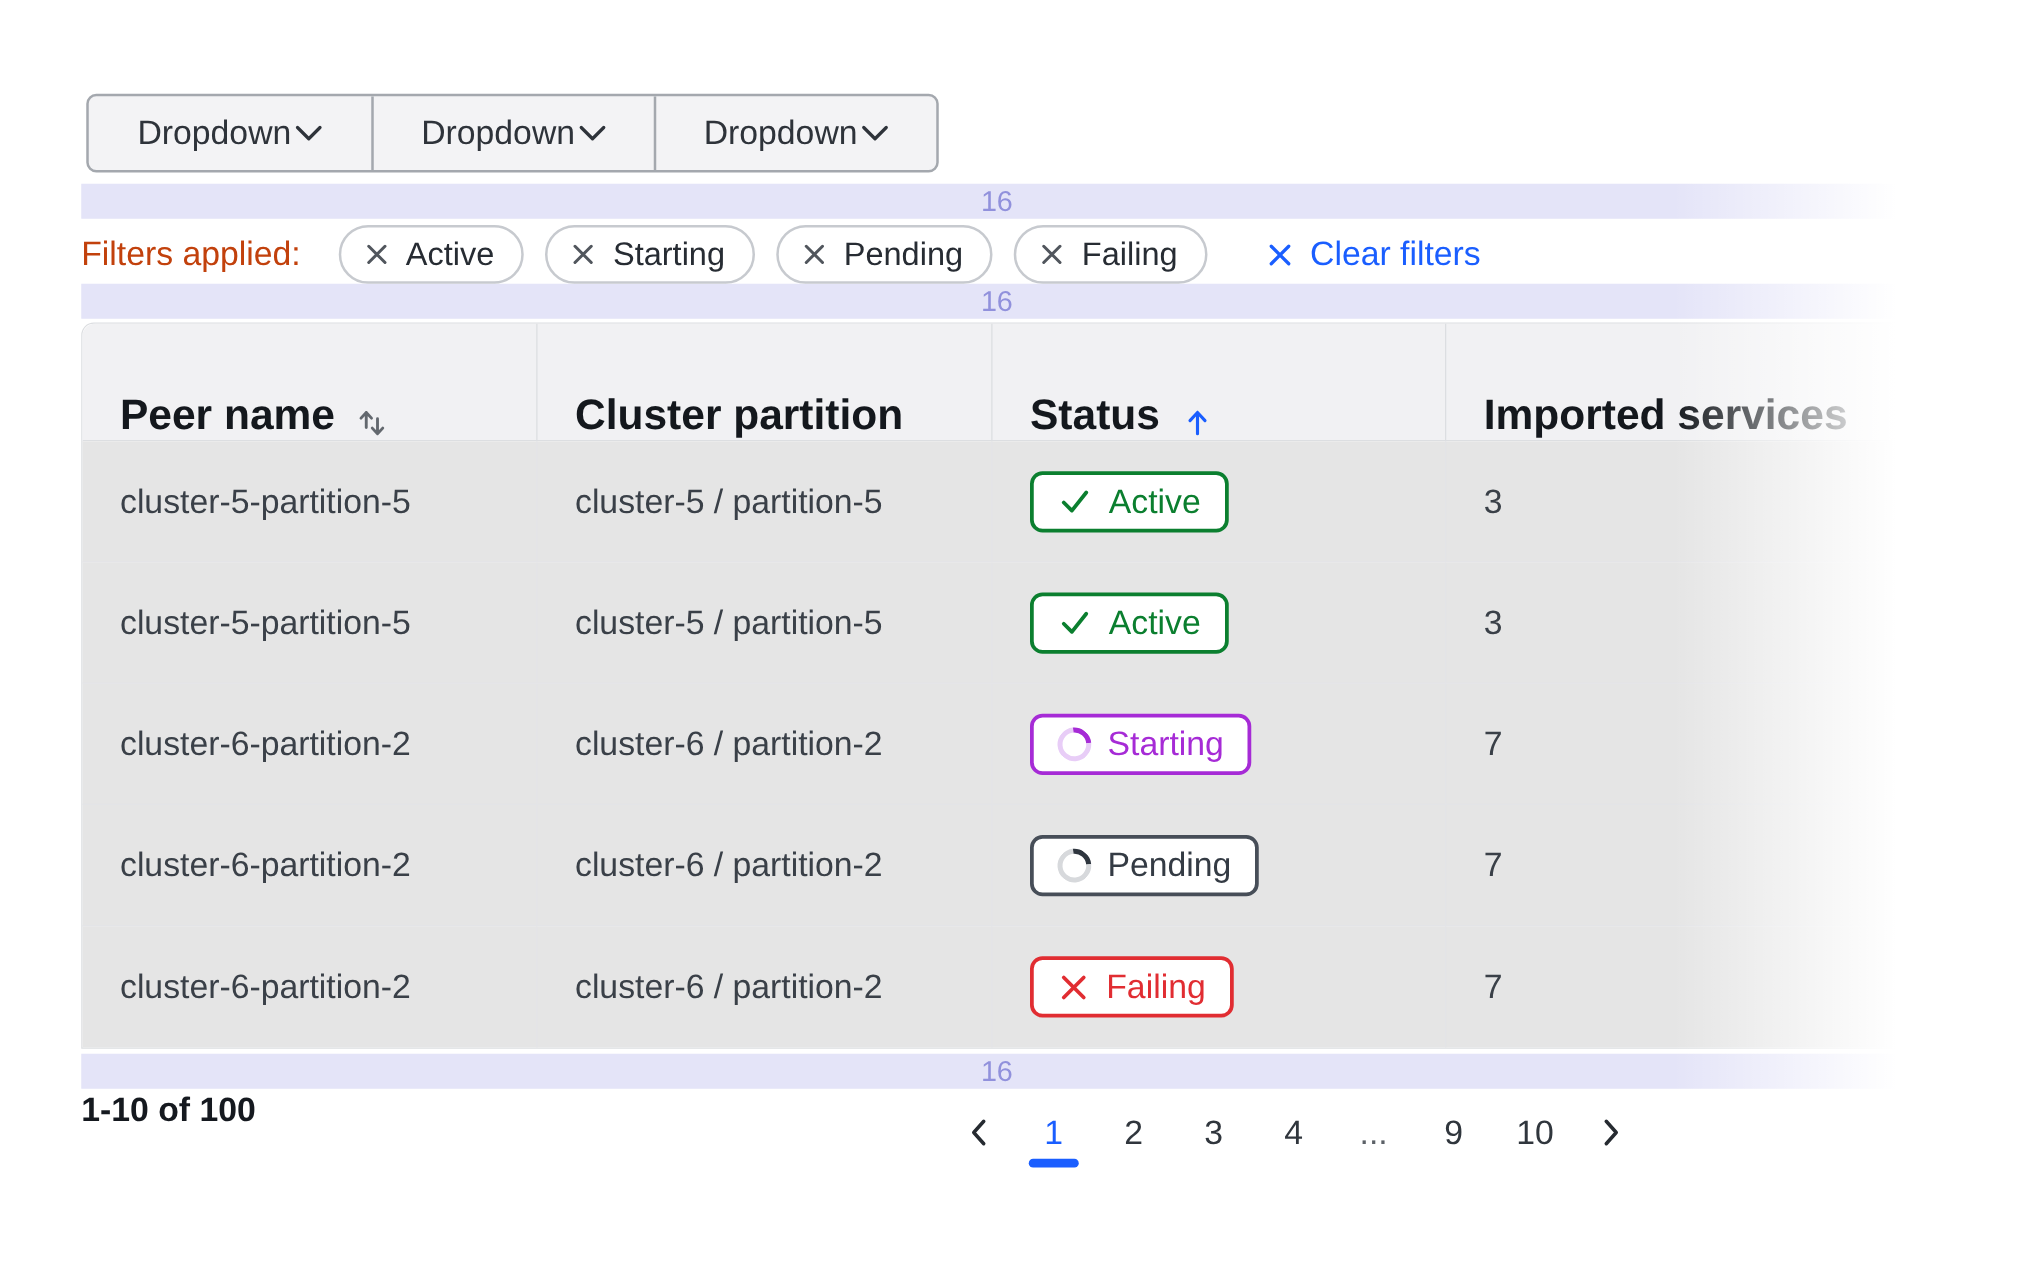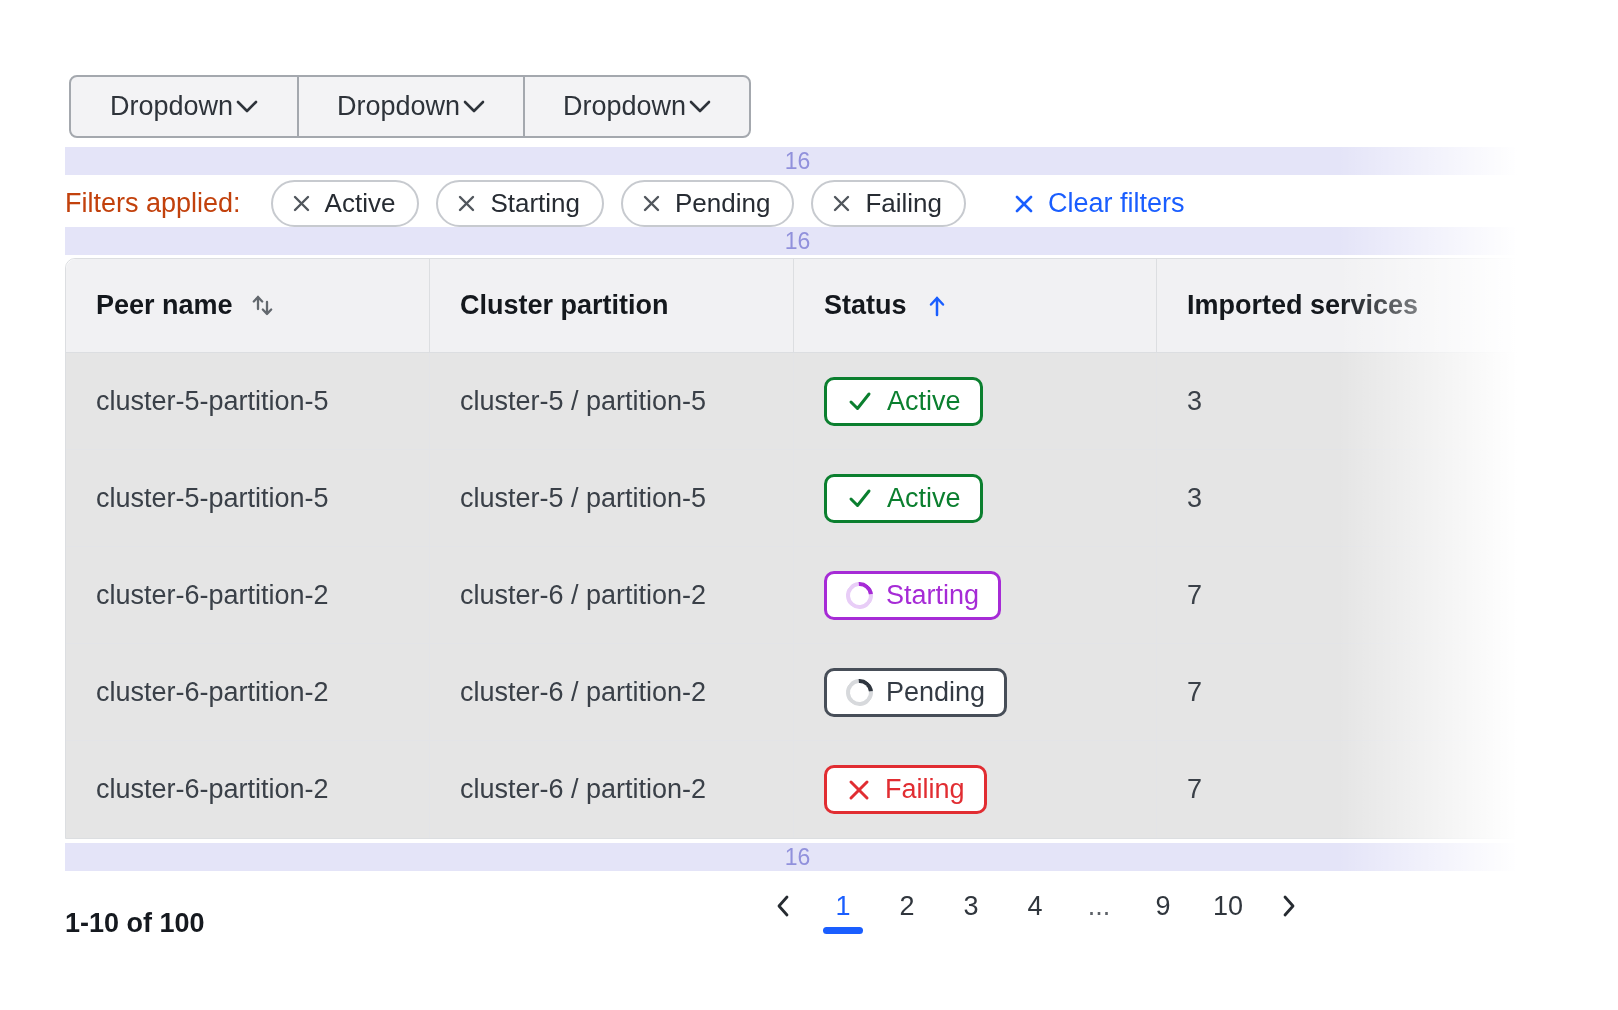--- a/index.html
+++ b/index.html
@@ -55,22 +55,22 @@
   }
 
   
   .table {
     margin-top: 3px; width: 1465px;
     border: 1px solid #dcdee1; border-radius: 10px 10px 0 0;
   }
   .t-row { display: grid; grid-template-columns: 363px 364px 363px 1fr; }
   .t-head { height: 94px; background: #f1f1f3; border-radius: 10px 10px 0 0; border-bottom: 1px solid #dcdee1; }
   .th {
-    display: flex; align-items: center; gap: 16px; padding-left: 30px;
-    font-size: 27px; font-weight: bold; color: #14181d; border-left: 1px solid #dcdee1;
+    display: flex; align-items: flex-end; gap: 16px; padding-left: 30px;
+    font-size: 34px; font-weight: bold; color: #14181d; border-left: 1px solid #dcdee1;
   }
   .th:first-child { border-left: none; }
   .t-body-row { height: 97px; background: #e5e5e5; border-bottom: 1px solid #e3e4e7; }
   .t-body-row:last-child { border-bottom: none; }
   .td {
     display: flex; align-items: center; padding-left: 30px;
     font-size: 27px; color: #3a4048; border-left: 1px solid #e3e4e7;
   }
   .td:first-child { border-left: none; }
 
@@ -84,21 +84,21 @@
   .badge.starting { color: #a62bd6; border-color: #a62bd6; }
   .badge.pending  { color: #343b44; border-color: #474e58; }
   .badge.failing  { color: #e12d32; border-color: #e12d32; }
   .spinner { width: 27px; height: 27px; border-radius: 50%; border: 4px solid; transform: rotate(40deg); }
   .badge.starting .spinner { border-color: #e8cdf7; border-top-color: #a62bd6; }
   .badge.pending  .spinner { border-color: #d7d9dc; border-top-color: #2f363f; }
 
   
   .pagination-row {
     margin-top: 2px; width: 1250px; height: 66px;
-    display: flex; align-items: flex-end; justify-content: space-between;
+    display: flex; align-items: flex-start; justify-content: space-between;
   }
   .page-summary { font-size: 27px; font-weight: 600; color: #15191f; }
   .pager { display: flex; align-items: center; }
   .pager-nav { padding: 0 14px; display: flex; align-items: center; cursor: pointer; }
   .page-btn {
     position: relative; min-width: 28px; margin: 0 18px; height: 66px;
     display: flex; align-items: center; justify-content: center;
     font-size: 27px; color: #30363d; cursor: pointer;
   }
   .page-btn.active { color: #1a5eff; }

